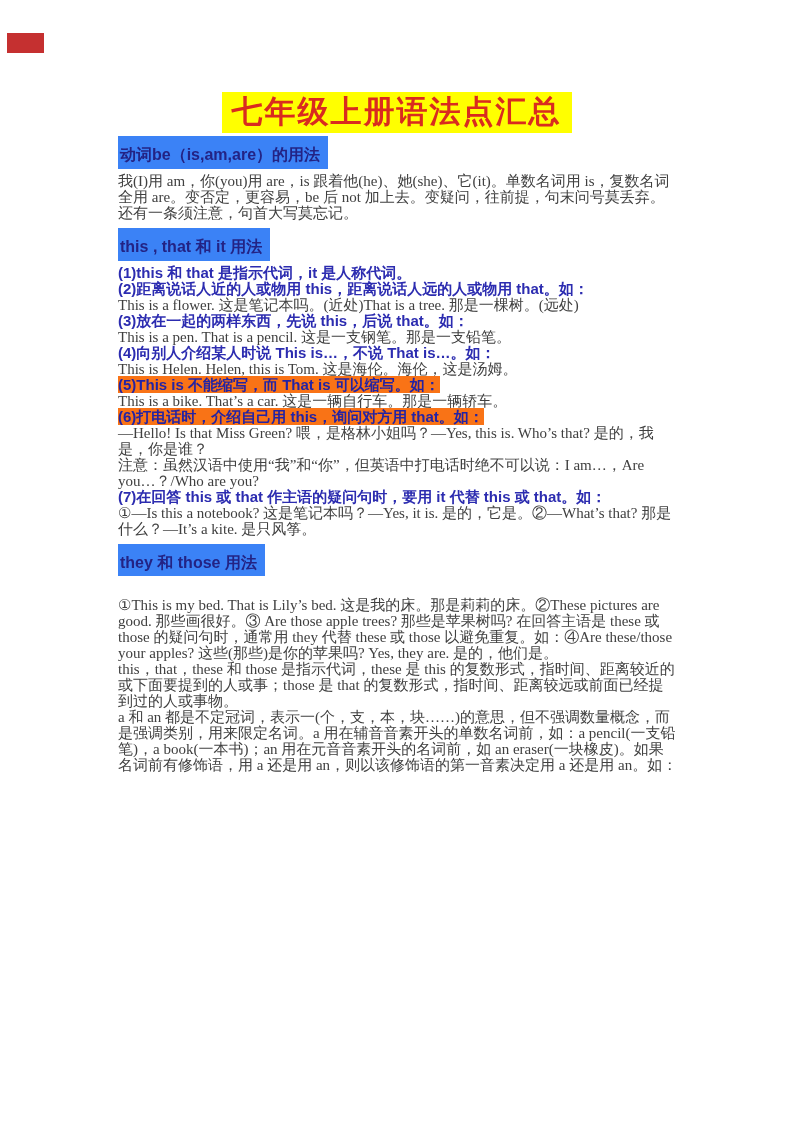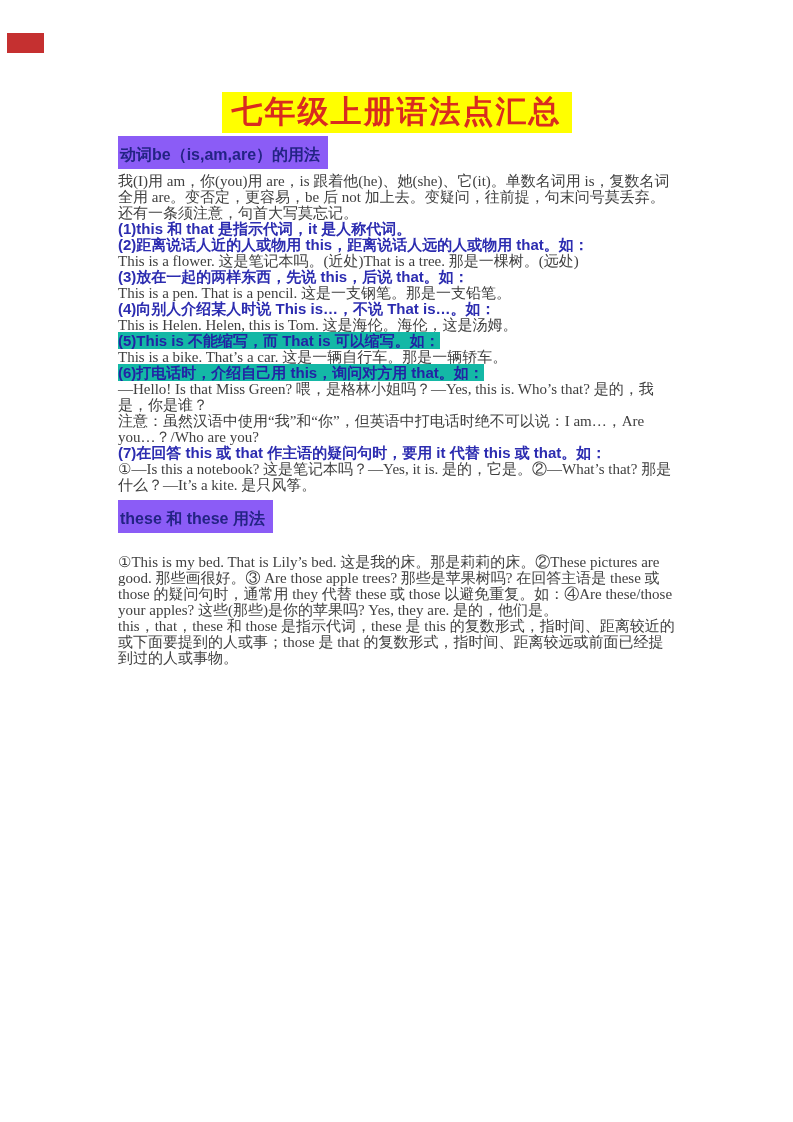--- a/index.html
+++ b/index.html
@@ -31,37 +31,37 @@
     line-height:1.1;
   }
   .content{
     position:absolute;left:118px;top:136px;width:560px;
   }
   .sec{margin:0;}
   .h{margin:0 0 4px 0;}
   .sec + .sec .h{margin-top:7px;}
   .hl-head{
     display:inline-block;
-    background:#8b5cf6;
+    background:#3b82f6;
     color:#232384;
     font-family:"Liberation Sans","DejaVu Sans",sans-serif;
     font-weight:bold;
     font-size:16px;
     padding:11px 8px 5px 2px;
     line-height:1.05;
   }
   .gap-after{margin-bottom:21px;}
   p{margin:0;font-size:15px;line-height:16px;}
   .bd{color:#404040;}
   .pt{
     color:#2c2cb0;
     font-weight:bold;
     font-family:"Liberation Sans","DejaVu Sans",sans-serif;
   }
-  .hl-line{background:#14b8a6;color:#2323a4;}
+  .hl-line{background:#f97316;color:#2323a4;}
   .footer-note{
     position:absolute;left:118px;top:1036px;
     font-size:13px;color:#3a3a3a;
     font-family:"Liberation Serif","DejaVu Serif",serif;
     margin-top:29px;
   }
   .watermark{
     position:absolute;left:0;top:1060px;width:100%;
     text-align:right;
     font-size:22px;color:#9e9e9e;
@@ -80,43 +80,45 @@
   </div>
 
   <div class="content">
 
     <div class="sec">
       <div class="h"><span class="hl-head">动词be（is,am,are）的用法</span></div>
       <p class="bd">我(I)用 am，你(you)用 are，is 跟着他(he)、她(she)、它(it)。单数名词用 is，复数名词全用 are。变否定，更容易，be 后 not 加上去。变疑问，往前提，句末问号莫丢弃。还有一条须注意，句首大写莫忘记。</p>
     </div>
 
     <div class="sec">
+      <div class="h"><span class="hl-head">this , that 和 it 用法</span></div>
       <p class="pt">(1)this 和 that 是指示代词，it 是人称代词。</p>
       <p class="pt">(2)距离说话人近的人或物用 this，距离说话人远的人或物用 that。如：</p>
       <p class="bd">This is a flower. 这是笔记本吗。(近处)That is a tree. 那是一棵树。(远处)</p>
       <p class="pt">(3)放在一起的两样东西，先说 this，后说 that。如：</p>
       <p class="bd">This is a pen. That is a pencil. 这是一支钢笔。那是一支铅笔。</p>
       <p class="pt">(4)向别人介绍某人时说 This is…，不说 That is…。如：</p>
       <p class="bd">This is Helen. Helen, this is Tom. 这是海伦。海伦，这是汤姆。</p>
       <p class="pt"><span class="hl-line">(5)This is 不能缩写，而 That is 可以缩写。如：</span></p>
       <p class="bd">This is a bike. That’s a car. 这是一辆自行车。那是一辆轿车。</p>
       <p class="pt"><span class="hl-line">(6)打电话时，介绍自己用 this，询问对方用 that。如：</span></p>
       <p class="bd">—Hello! Is that Miss Green? 喂，是格林小姐吗？—Yes, this is. Who’s that? 是的，我是，你是谁？</p>
       <p class="bd">注意：虽然汉语中使用“我”和“你”，但英语中打电话时绝不可以说：I am…，Are you…？/Who are you?</p>
       <p class="pt">(7)在回答 this 或 that 作主语的疑问句时，要用 it 代替 this 或 that。如：</p>
       <p class="bd">①—Is this a notebook? 这是笔记本吗？—Yes, it is. 是的，它是。②—What’s that? 那是什么？—It’s a kite.  是只风筝。</p>
     </div>
 
     <div class="sec">
-      <div class="h gap-after"><span class="hl-head">these 和 these 用法</span></div>
+      <div class="h gap-after"><span class="hl-head">they 和 those 用法</span></div>
       <p class="bd">①This is my bed. That is Lily’s bed.  这是我的床。那是莉莉的床。②These pictures are good.  那些画很好。③ Are those apple trees? 那些是苹果树吗? 在回答主语是 these 或 those 的疑问句时，通常用 they 代替 these 或 those 以避免重复。如：④Are these/those your apples? 这些(那些)是你的苹果吗? Yes, they are.  是的，他们是。</p>
       <p class="bd">this，that，these 和 those 是指示代词，these 是 this 的复数形式，指时间、距离较近的或下面要提到的人或事；those 是 that 的复数形式，指时间、距离较远或前面已经提到过的人或事物。</p>
     </div>
 
     <div class="sec">
+      <p class="bd">a 和 an 都是不定冠词，表示一(个，支，本，块……)的意思，但不强调数量概念，而是强调类别，用来限定名词。a 用在辅音音素开头的单数名词前，如：a pencil(一支铅笔)，a book(一本书)；an 用在元音音素开头的名词前，如 an eraser(一块橡皮)。如果名词前有修饰语，用 a 还是用 an，则以该修饰语的第一音素决定用 a 还是用 an。如：</p>
     </div>
 
   </div>
 
   <div class="footer-note">更多学习资料加微信: zxcz194</div>
   <div class="watermark">BT学习网 https://btxuexi.com</div>
 
 </div>
 
 </body></html>

